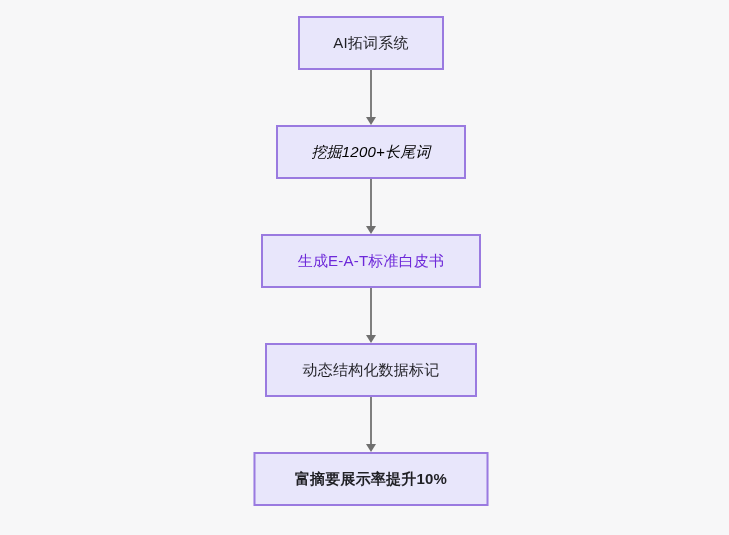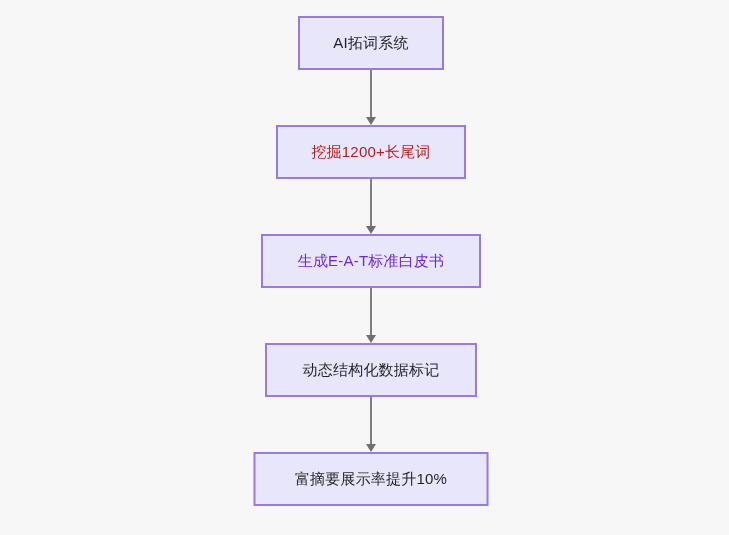--- a/index.html
+++ b/index.html
@@ -86,24 +86,24 @@
       <div class="edge-arrow"></div>
     </div>
     <div class="edge" style="left: 371px; top: 397px; height: 55px;">
       <div class="edge-line" style="height: 48px; background: rgb(127, 127, 127);"></div>
       <div class="edge-arrow"></div>
     </div>
     <div class="node" style="left: 371px; top: 16px; width: 146px; background: rgb(232, 230, 251); border-color: rgb(154, 122, 224);">
       <span class="node-label" style="color: rgb(31, 31, 36);">AI拓词系统</span>
     </div>
     <div class="node" style="left: 371px; top: 125px; width: 190px; background: rgb(232, 230, 251); border-color: rgb(154, 122, 224);">
-      <span class="node-label" style="color: #b91c1c;">挖掘1200+长尾词</span>
+      <span class="node-label" style="color: #000000; font-style: italic;">挖掘1200+长尾词</span>
     </div>
     <div class="node" style="left: 371px; top: 234px; width: 220px; background: rgb(232, 230, 251); border-color: rgb(154, 122, 224);">
       <span class="node-label" style="color: #6d28d9;">生成E-A-T标准白皮书</span>
     </div>
     <div class="node" style="left: 371px; top: 343px; width: 212px; background: rgb(232, 230, 251); border-color: rgb(154, 122, 224);">
       <span class="node-label" style="color: rgb(31, 31, 36);">动态结构化数据标记</span>
     </div>
-    <div class="node" style="left: 371px; top: 452px; width: 235px; background: rgb(232, 230, 251); border-color: rgb(154, 122, 224);">
+    <div class="node" style="left: 371px; top: 452px; width: 235px; background: rgb(232, 230, 251); border-color: rgb(154, 122, 224); font-weight: bold;">
       <span class="node-label" style="color: rgb(31, 31, 36);">富摘要展示率提升10%</span>
     </div>
   </div>
 
 </body></html>

